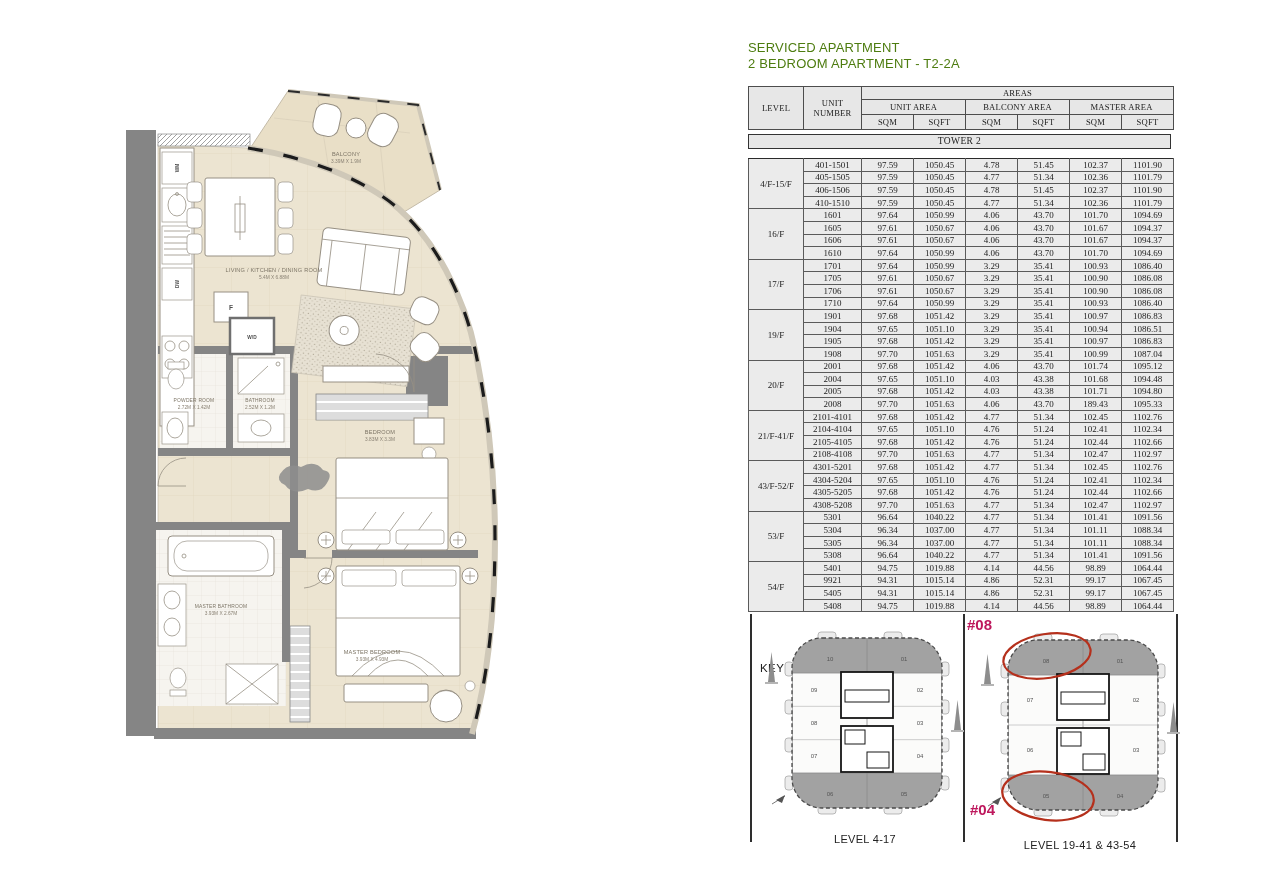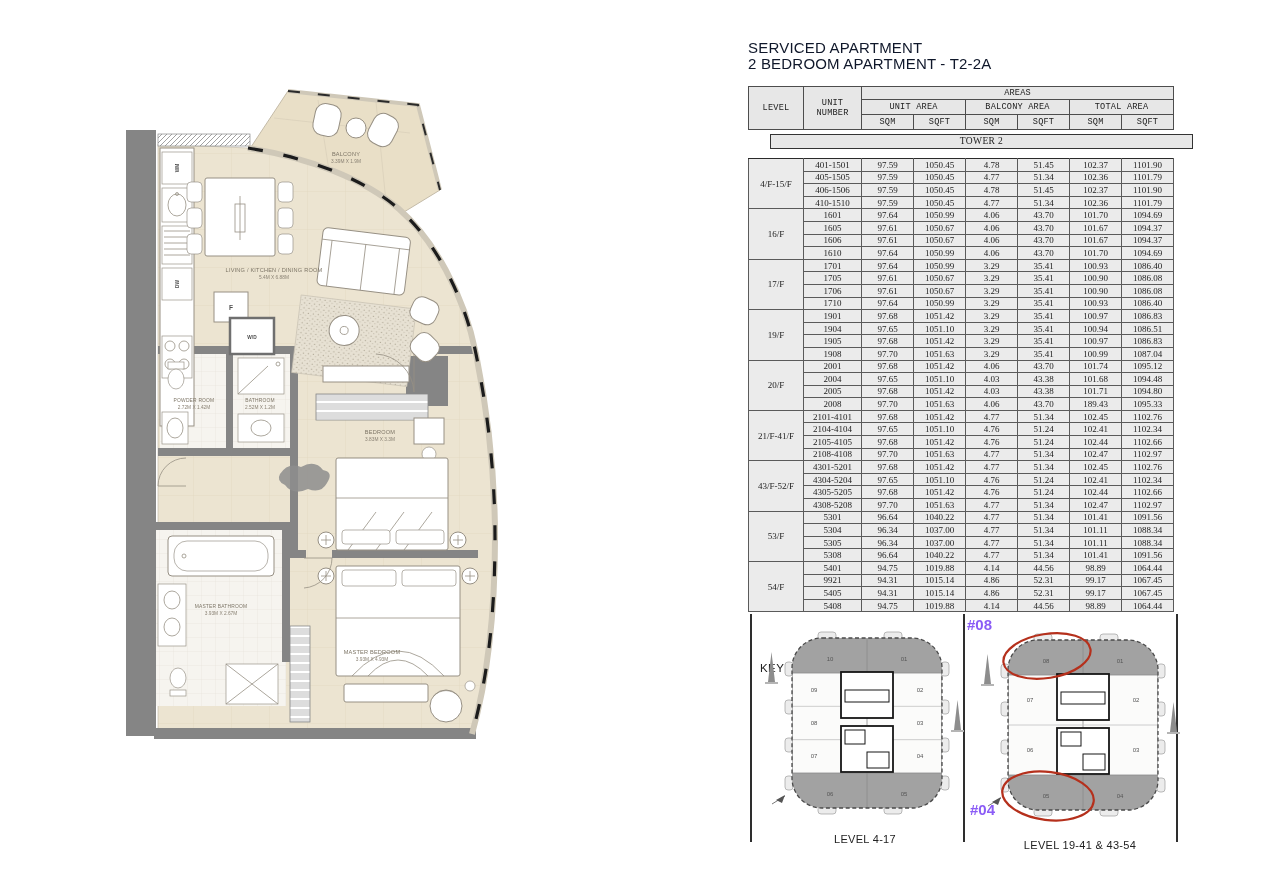--- a/index.html
+++ b/index.html
@@ -1,35 +1,35 @@
 <!DOCTYPE html>
 <html><head>
 <meta charset="utf-8">
 <style>
   html,body{margin:0;padding:0;background:#fff;}
   .page{position:relative;width:1280px;height:879px;background:#ffffff;overflow:hidden;font-family:"Liberation Sans",sans-serif;}
   
-  .doc-title{position:absolute;left:748px;top:40px;font-size:15px;line-height:16px;color:#0f172a;letter-spacing:.2px;white-space:pre;}
+  .doc-title{position:absolute;left:748px;top:40px;font-size:13px;line-height:16px;color:#4d7c0f;letter-spacing:.2px;white-space:pre;}
   
   table{border-collapse:collapse;table-layout:fixed;}
   .hdr{position:absolute;left:748px;top:86px;width:425px;border:1.6px solid #333;}
   .hdr td{border:1px solid #4d4d4d;background:#e7e7e7;font:8.6px "Liberation Serif",serif;text-align:center;vertical-align:middle;padding:0;color:#222;letter-spacing:.2px;}
-  .hdr tr td{height:14px;font-family:Liberation Mono, monospace;}
+  .hdr tr td{height:14px;}
   .banner{position:absolute;left:748px;top:134px;width:421px;height:13px;border:1.4px solid #333;background:#e7e7e7;
-          font:9.5px "Liberation Serif",serif;color:#222;text-align:center;line-height:13px;letter-spacing:.4px;margin-left:22px;}
+          font:9.5px "Liberation Serif",serif;color:#222;text-align:center;line-height:13px;letter-spacing:.4px;}
   .dt{position:absolute;left:748px;top:158px;width:425px;border:1.6px solid #2e2e2e;}
   .dt td{border:1px solid #5a5a5a;background:#ebebeb;font:9px "Liberation Serif",serif;text-align:center;height:11.6px;padding:0;color:#222;}
   .dt td.lvl{font-size:9px;}
   .dt tr.g0 td{border-top:1.7px solid #2a2a2a;}
   
   .kp-title{position:absolute;left:760px;top:614px;font-size:11.5px;color:#222;letter-spacing:.4px;margin-top:48px;}
   .vline{position:absolute;width:2px;background:#2e2e2e;}
   .kp-svg{position:absolute;overflow:visible;}
   .kp-caption{position:absolute;font-size:11px;color:#222;text-align:center;letter-spacing:.3px;margin-top:17px;}
-  .kp-tag{position:absolute;font-weight:bold;font-size:15px;color:#8b5cf6;}
+  .kp-tag{position:absolute;font-weight:bold;font-size:15px;color:#be185d;}
   .ku{font:6px "Liberation Sans",sans-serif;fill:#565656;text-anchor:middle;}
   
   .fp{position:absolute;left:118px;top:78px;width:412px;height:700px;overflow:visible;}
   .w{fill:#ffffff;stroke:#979084;stroke-width:1;}
   .w2{fill:#ffffff;stroke:#9a948a;stroke-width:.7;}
   .ol{fill:none;stroke:#979084;stroke-width:.8;}
   .wall{fill:#858585;}
   .rl{font:5.6px "Liberation Sans",sans-serif;fill:#7d7566;text-anchor:middle;letter-spacing:.2px;}
   .rd{font:4.8px "Liberation Sans",sans-serif;fill:#8a8274;text-anchor:middle;}
   .al{font:4.8px "Liberation Sans",sans-serif;fill:#4e4e4e;text-anchor:middle;font-weight:bold;}
@@ -243,21 +243,21 @@
       </colgroup>
     <tbody>
         <tr>
       <td rowspan="3">LEVEL</td>
       <td rowspan="3">UNIT NUMBER</td>
       <td colspan="6" style="height:12px">AREAS</td>
     </tr>
     <tr>
       <td colspan="2">UNIT AREA</td>
       <td colspan="2">BALCONY AREA</td>
-      <td colspan="2">TOTAL AREA</td>
+      <td colspan="2">MASTER AREA</td>
     </tr>
     <tr>
       <td>SQM</td>
       <td>SQFT</td>
       <td>SQM</td>
       <td>SQFT</td>
       <td>SQM</td>
       <td>SQFT</td>
     </tr>
   </tbody>

